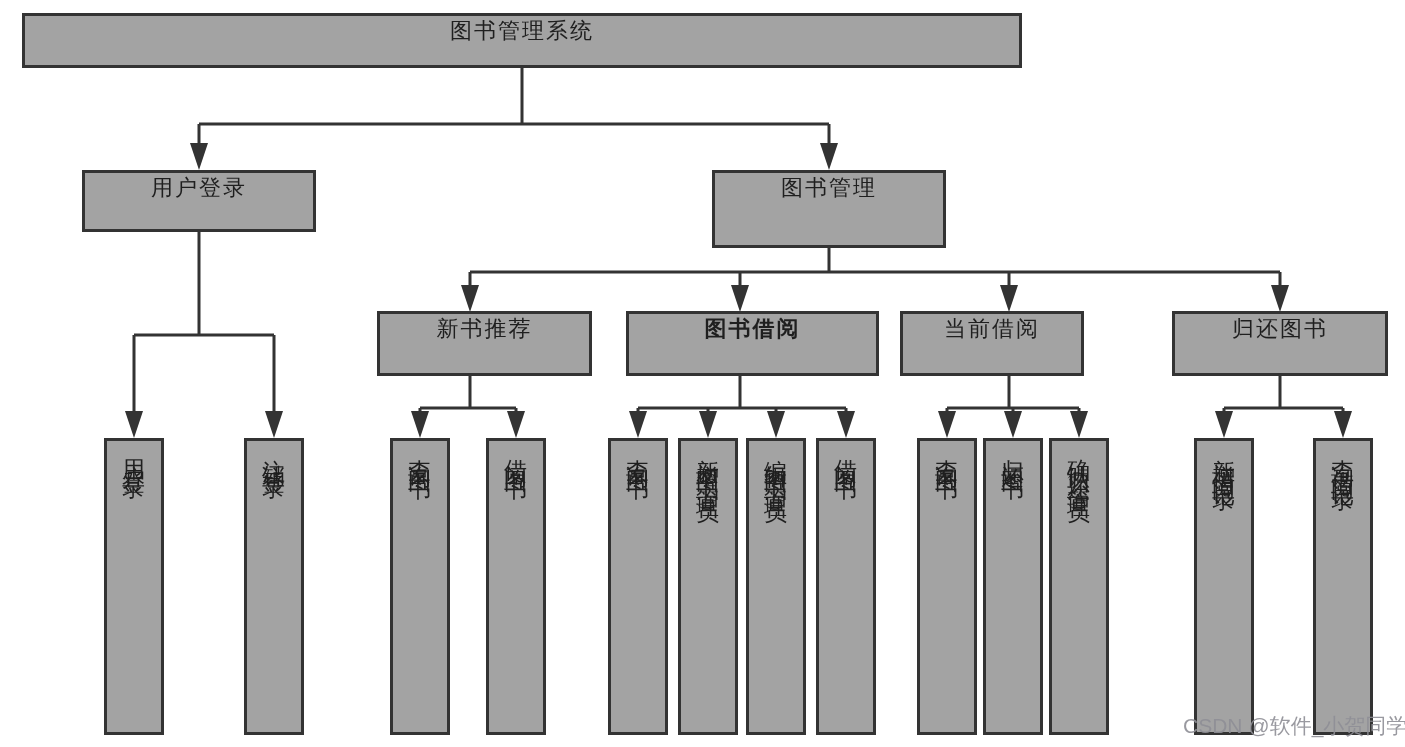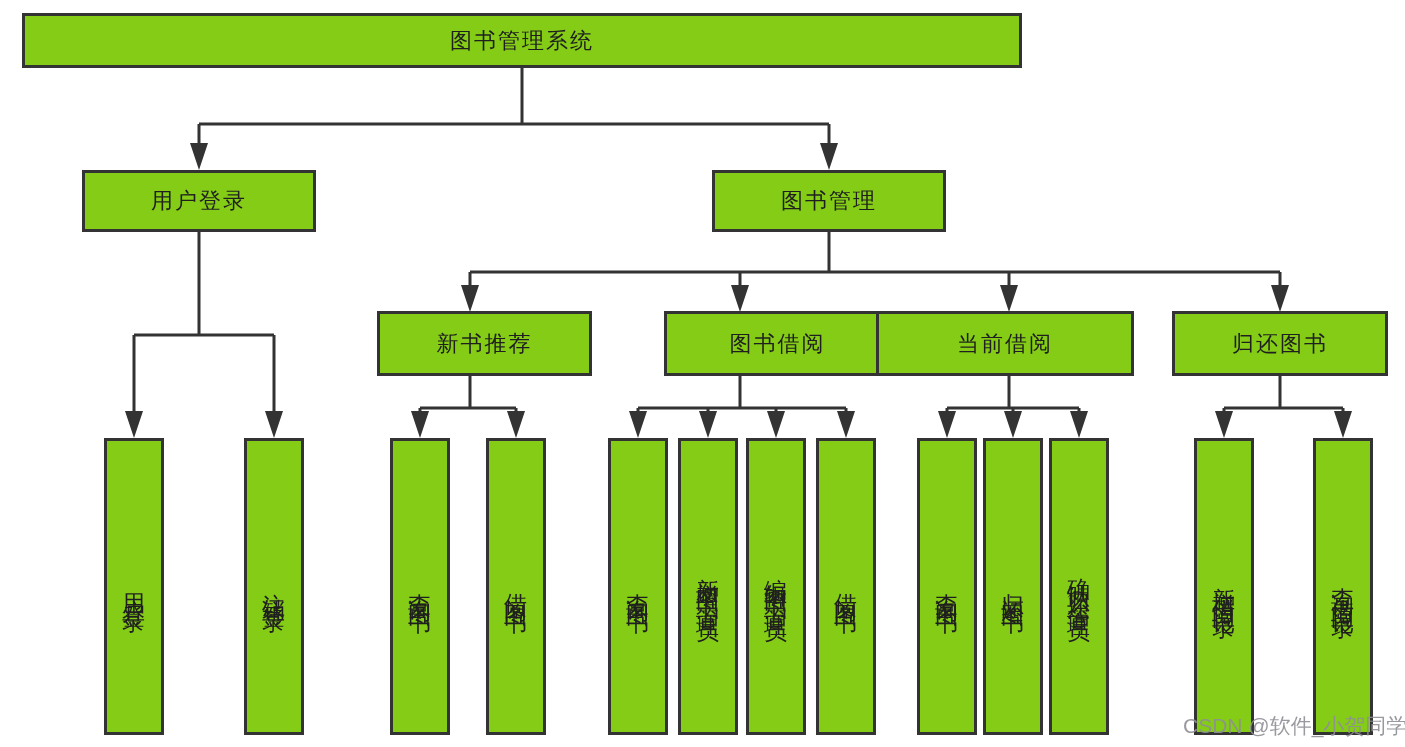--- a/index.html
+++ b/index.html
@@ -10,22 +10,22 @@
   }
   html,body{margin:0;padding:0;background:var(--bg);}
   .canvas{
     position:relative;width:1405px;height:747px;background:var(--bg);
     font-family:"Liberation Sans","DejaVu Sans",sans-serif;overflow:hidden;
   }
   svg.connectors{position:absolute;left:0;top:0;width:1405px;height:747px;}
   svg .ln{stroke:var(--line);stroke-width:3;fill:none;}
   svg .ah{fill:var(--line);stroke:none;}
   .node{
-    position:absolute;background:#84cc16;border:3px solid var(--line);
-    box-sizing:border-box;display:flex;align-items:center;justify-content:center;
+    position:absolute;background:#a3a3a3;border:3px solid var(--line);
+    box-sizing:border-box;display:flex;justify-content:center;
     color:var(--ink);
   }
   .h-label{font-size:22px;letter-spacing:2px;white-space:nowrap;}
   .v-label{
     writing-mode:vertical-rl;text-orientation:mixed;
     font-size:23px;letter-spacing:6px;line-height:1.05;white-space:nowrap;
   }
   .watermark{
     position:absolute;left:1183px;top:712px;
     font-size:21px;color:var(--watermark);opacity:.9;white-space:nowrap;z-index:5;
@@ -86,31 +86,31 @@
     </g>
   </svg>
 
   <div class="node" style="left:22px;top:13px;width:1000px;height:55px;">
     <span class="h-label">图书管理系统</span>
   </div>
 
   <div class="node" style="left:82px;top:170px;width:234px;height:62px;">
     <span class="h-label">用户登录</span>
   </div>
-  <div class="node" style="left:712px;top:170px;width:234px;height:62px;">
+  <div class="node" style="left:712px;top:170px;width:234px;height:78px;">
     <span class="h-label">图书管理</span>
   </div>
 
   <div class="node" style="left:363px;top:311px;width:215px;height:65px;margin-left:14px;">
     <span class="h-label">新书推荐</span>
   </div>
-  <div class="node" style="left:664px;top:311px;width:227px;height:65px;">
+  <div class="node" style="left:626px;top:311px;width:253px;height:65px;font-weight:bold;">
     <span class="h-label">图书借阅</span>
   </div>
-  <div class="node" style="left:876px;top:311px;width:258px;height:65px;">
+  <div class="node" style="left:900px;top:311px;width:184px;height:65px;">
     <span class="h-label">当前借阅</span>
   </div>
   <div class="node" style="left:1172px;top:311px;width:216px;height:65px;">
     <span class="h-label">归还图书</span>
   </div>
 
   <div class="node leaf" style="left:104px;top:438px;width:60px;height:297px;">
     <span class="v-label">用户登录</span>
   </div>
   <div class="node leaf" style="left:244px;top:438px;width:60px;height:297px;">

